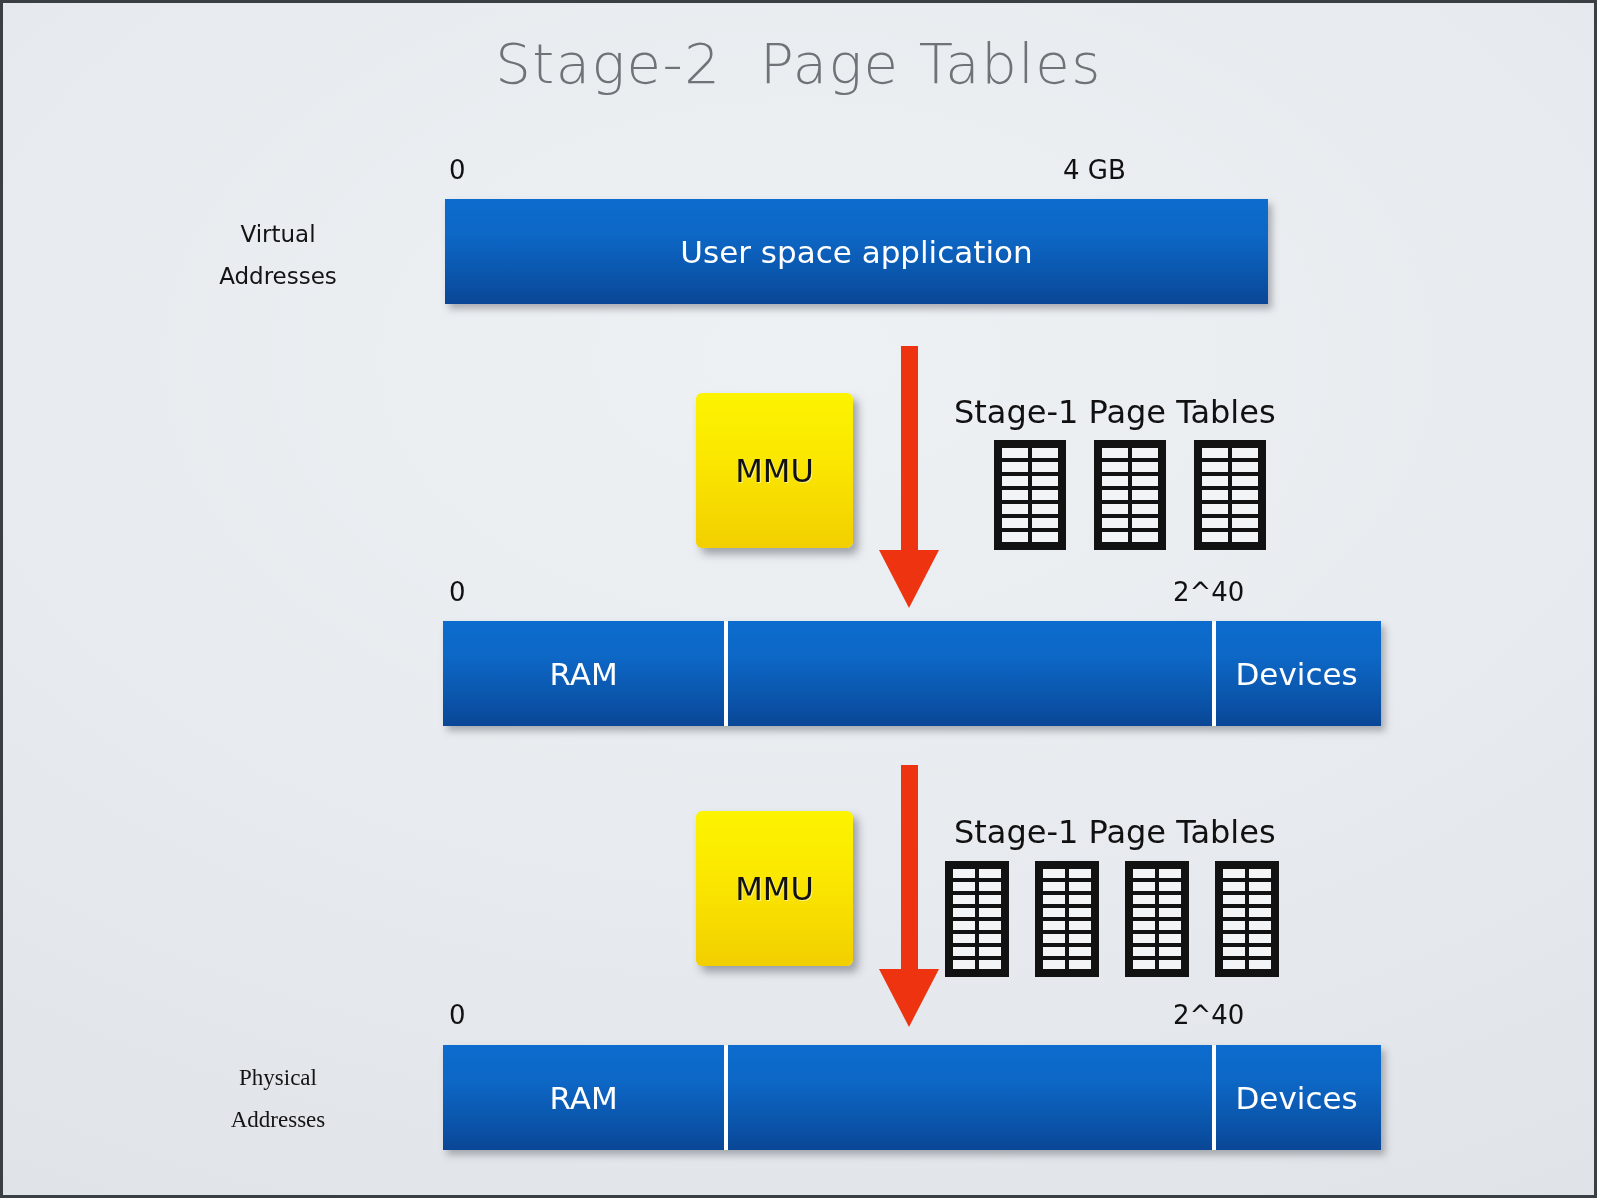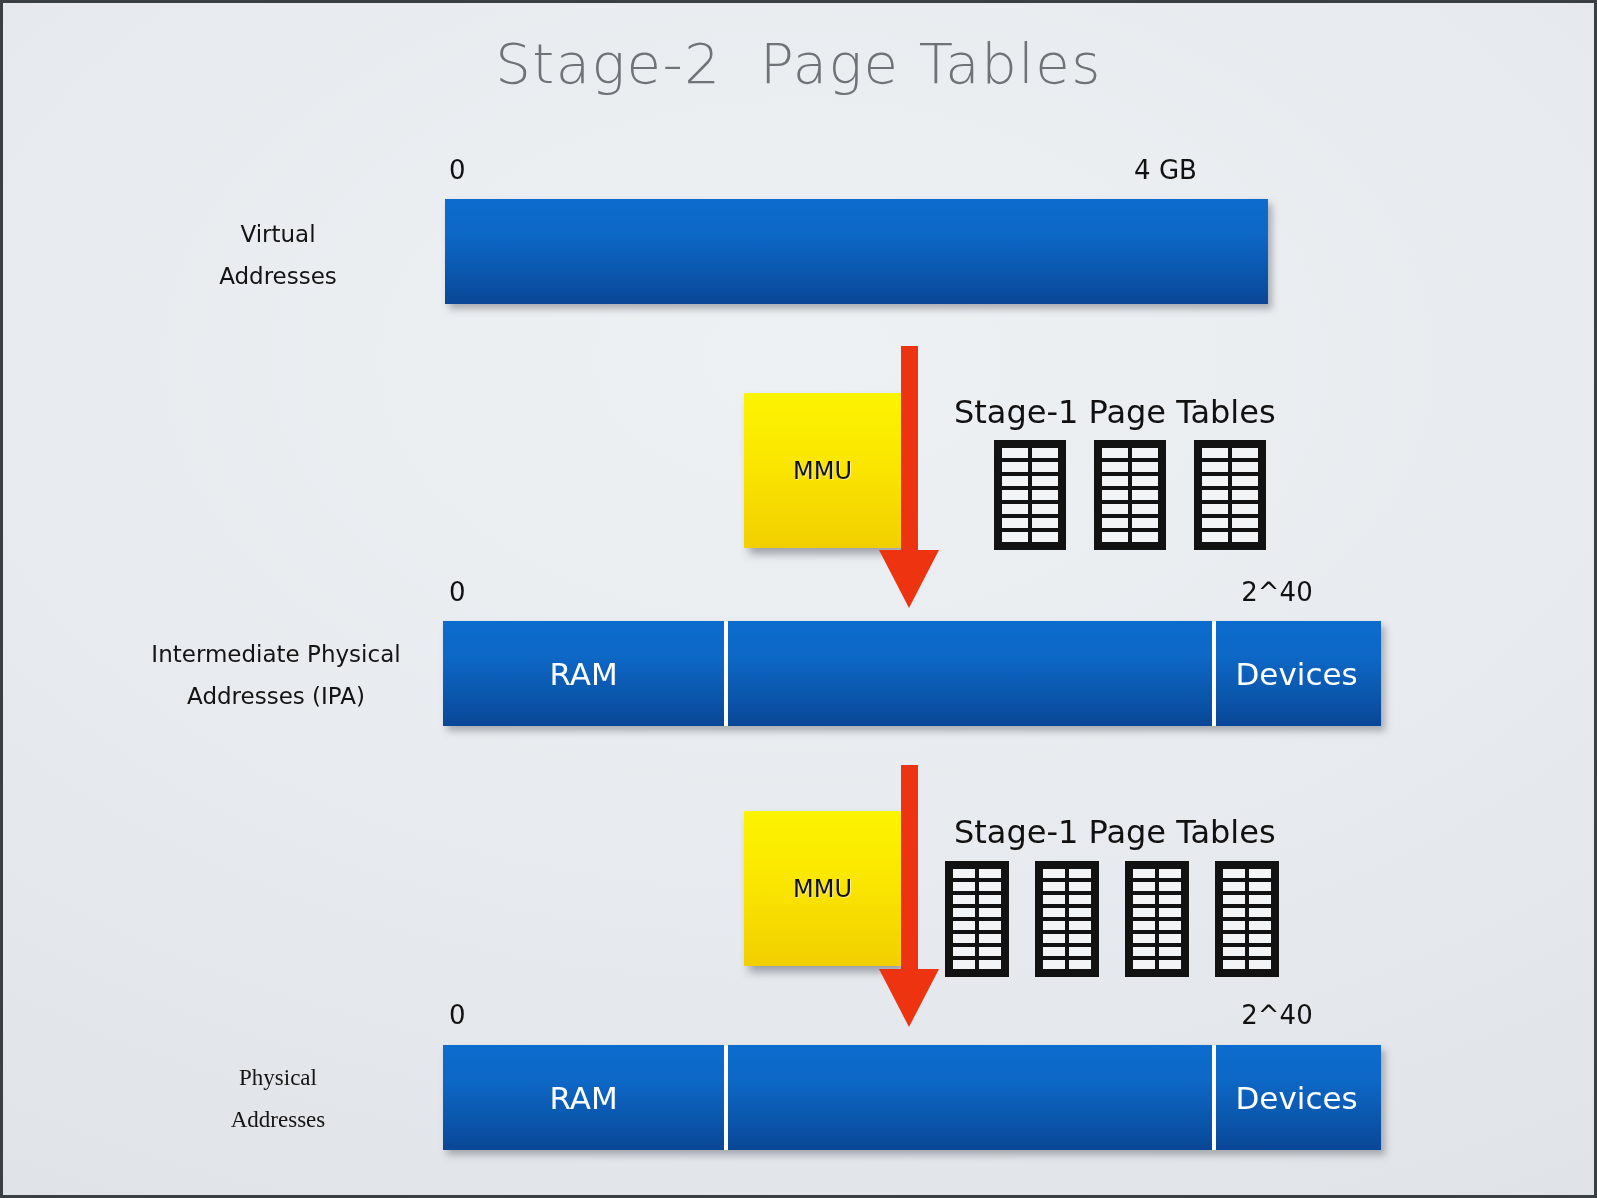--- a/index.html
+++ b/index.html
@@ -77,38 +77,37 @@
   }
 
   
   .tick {
     position: absolute;
     font-family: "DejaVu Sans", sans-serif;
     font-size: 26px;
     color: #111;
     white-space: nowrap;
   }
-  .tick.right { text-align: center; }
+  .tick.right { text-align: left; }
 
   
   .mmu {
     position: absolute;
     width: 157px;
     height: 155px;
     display: flex;
     align-items: center;
     justify-content: center;
     font-family: "DejaVu Sans", sans-serif;
-    font-size: 24px;
+    font-size: 32px;
     color: #111;
     text-shadow: 1px 1px 0 rgba(255,255,255,0.55);
     background: linear-gradient(to bottom, #fcf400 0%, #fbe800 40%, #f2cf00 100%);
-    border-radius: 1px;
+    border-radius: 6px;
     box-shadow: 5px 6px 9px rgba(80,85,95,0.5);
-    margin-left: 48px;
   }
 
   
   .arrow {
     position: absolute;
     width: 60px;
   }
   .arrow .shaft {
     position: absolute;
     left: 22px;
@@ -161,20 +160,21 @@
 
   <div id="title">Stage-2  Page Tables</div>
 
   <div class="row-label" style="left:130px; top:210px; width:290px;">Virtual
 Addresses</div>
 
   <div class="tick" style="left:446px; top:152px;">0</div>
   <div class="tick right" style="left:1060px; top:152px; width:205px;">4 GB</div>
 
   <div class="bar" style="left:442px; top:196px; width:823px;">
+    <div class="bar-seg" style="flex:70 0 0;">User space application</div>
   </div>
 
   <div class="mmu" style="left:693px; top:390px;">MMU</div>
 
   <div class="arrow" style="left:876px; top:343px; height:262px;">
     <div class="shaft"></div>
     <div class="head"></div>
   </div>
 
   <div class="pt-label" style="left:951px; top:390px;">Stage-1  Page Tables</div>
@@ -265,22 +265,20 @@
           <div class="pt-cell"></div>
           <div class="pt-cell"></div>
         </div>
         <div class="pt-row">
           <div class="pt-cell"></div>
           <div class="pt-cell"></div>
         </div>
       </div>
     </div>
 
-  <div class="row-label" style="left:108px; top:630px; width:330px;">Intermediate Physical
-Addresses (IPA)</div>
 
   <div class="tick" style="left:446px; top:574px;">0</div>
   <div class="tick right" style="left:1170px; top:574px; width:208px;">2^40</div>
 
   <div class="bar" style="left:440px; top:618px; width:938px;">
     <div class="bar-seg" style="flex:30 0 0;">RAM</div>
     <div class="bar-seg" style="flex:52 0 0;"></div>
     <div class="bar-seg" style="flex:18 0 0;">Devices</div>
   </div>
 

